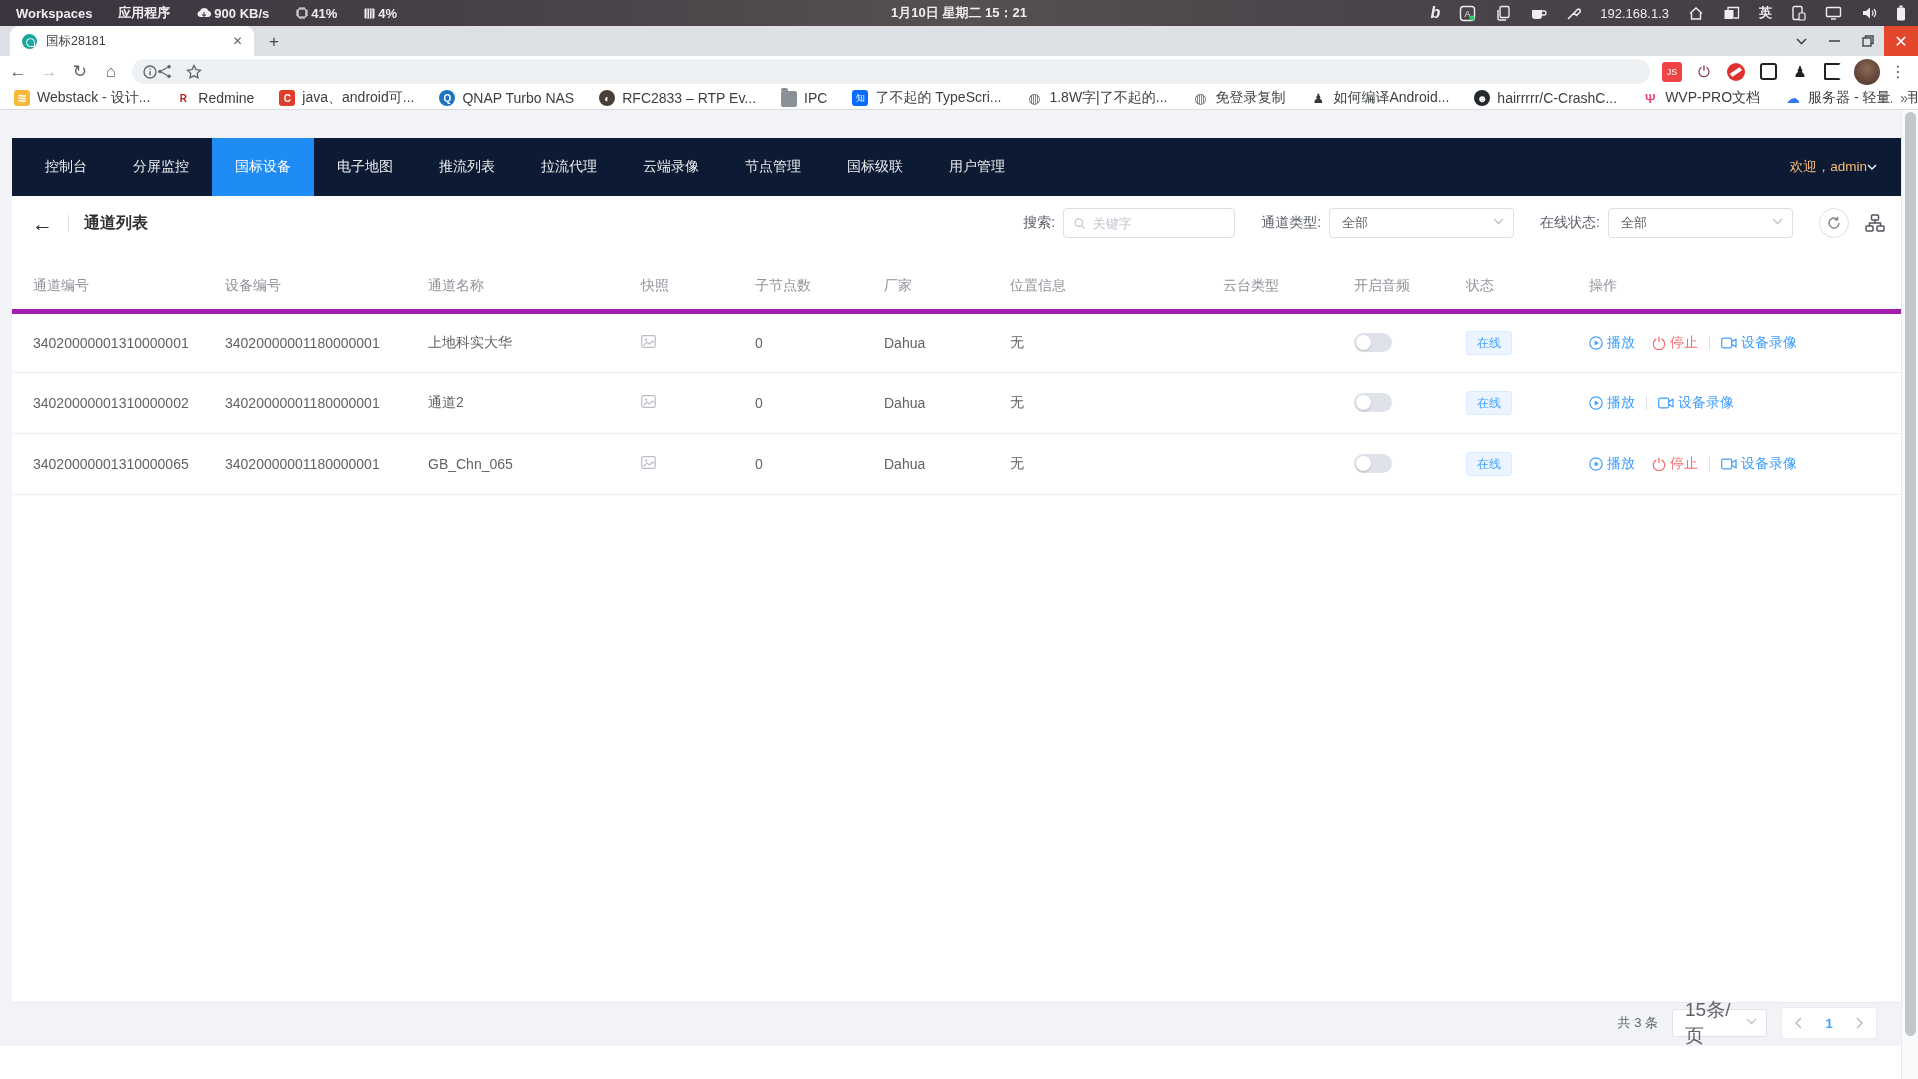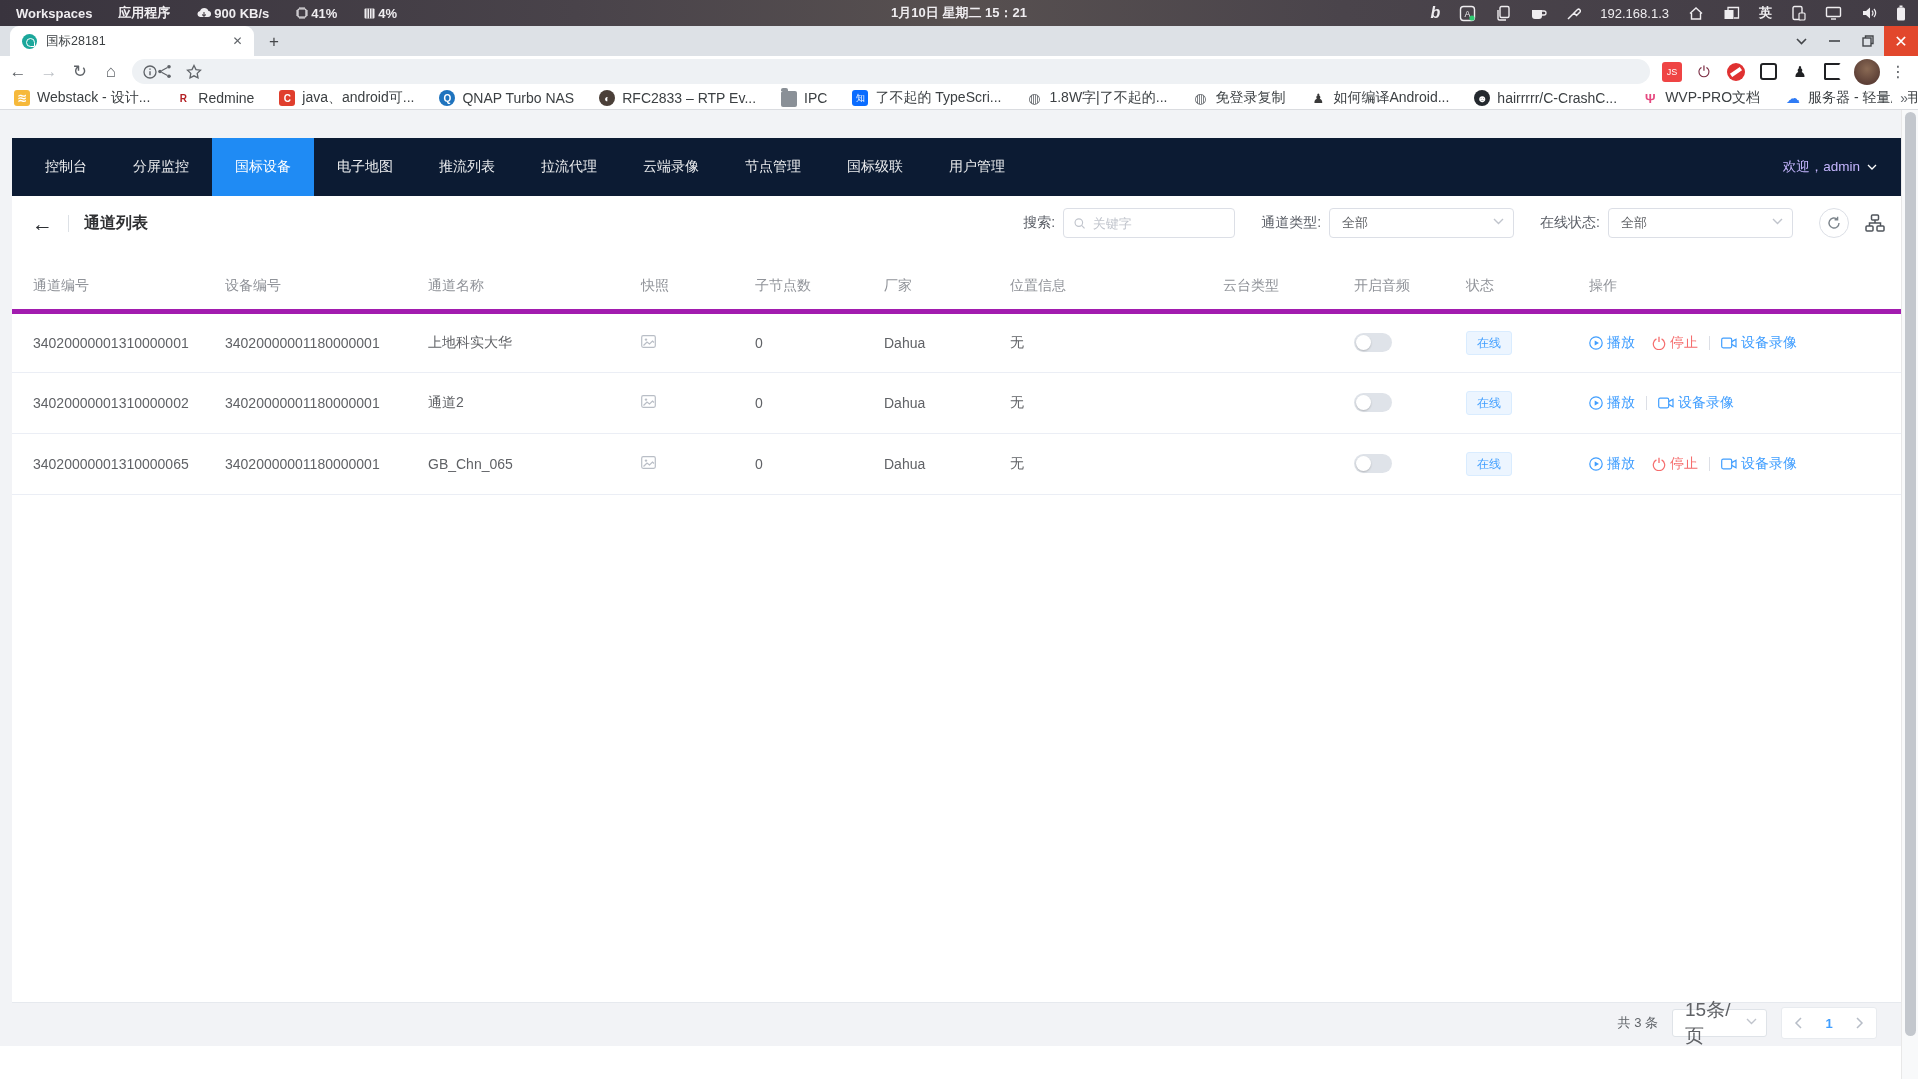--- a/index.html
+++ b/index.html
@@ -89,22 +89,22 @@
   
   .webpage { position:absolute; left:0; top:110px; width:1918px; height:969px; background:#fff; }
   .app-area { position:absolute; left:0; top:0; width:1901px; height:936px; background:#f2f3f6; }
 
   
   .appnav { position:absolute; left:12px; top:28px; width:1889px; height:58px; background:#0c1b33;
     display:flex; align-items:stretch; padding-left:10px; }
   .appnav-item { display:flex; align-items:center; padding:0 23px; color:rgba(255,255,255,.92);
     font-size:14px; cursor:pointer; white-space:nowrap; }
   .appnav-item.active { background:#1f8bf4; color:#fff; }
-  .appnav-user { margin-left:auto; display:flex; align-items:center; gap:7px; padding-right:24px;
-    color:#c4b5fd; font-size:13.5px; cursor:pointer; }
+  .appnav-user { margin-left:auto; display:flex; align-items:center; padding-right:24px;
+    color:#fdba74; font-size:13.5px; cursor:pointer; }
 
   
   .card { position:absolute; left:12px; top:86px; width:1889px; height:807px; background:#fff;
     border-bottom:1px solid #e6e9ee; }
   .page-header { display:flex; align-items:center; height:54px; padding:0 16px 0 20px; }
   .back-btn { font-size:21px; color:#2c2f33; cursor:pointer; line-height:1; }
   .title-divider { width:1px; height:17px; background:#dde1e6; margin:0 15px; }
   .page-title { font-size:16px; font-weight:700; color:#303133; }
   .header-controls { margin-left:auto; display:flex; align-items:center; }
   .ctl-label { font-size:14px; color:#5a5e66; margin-right:8px; white-space:nowrap; }

